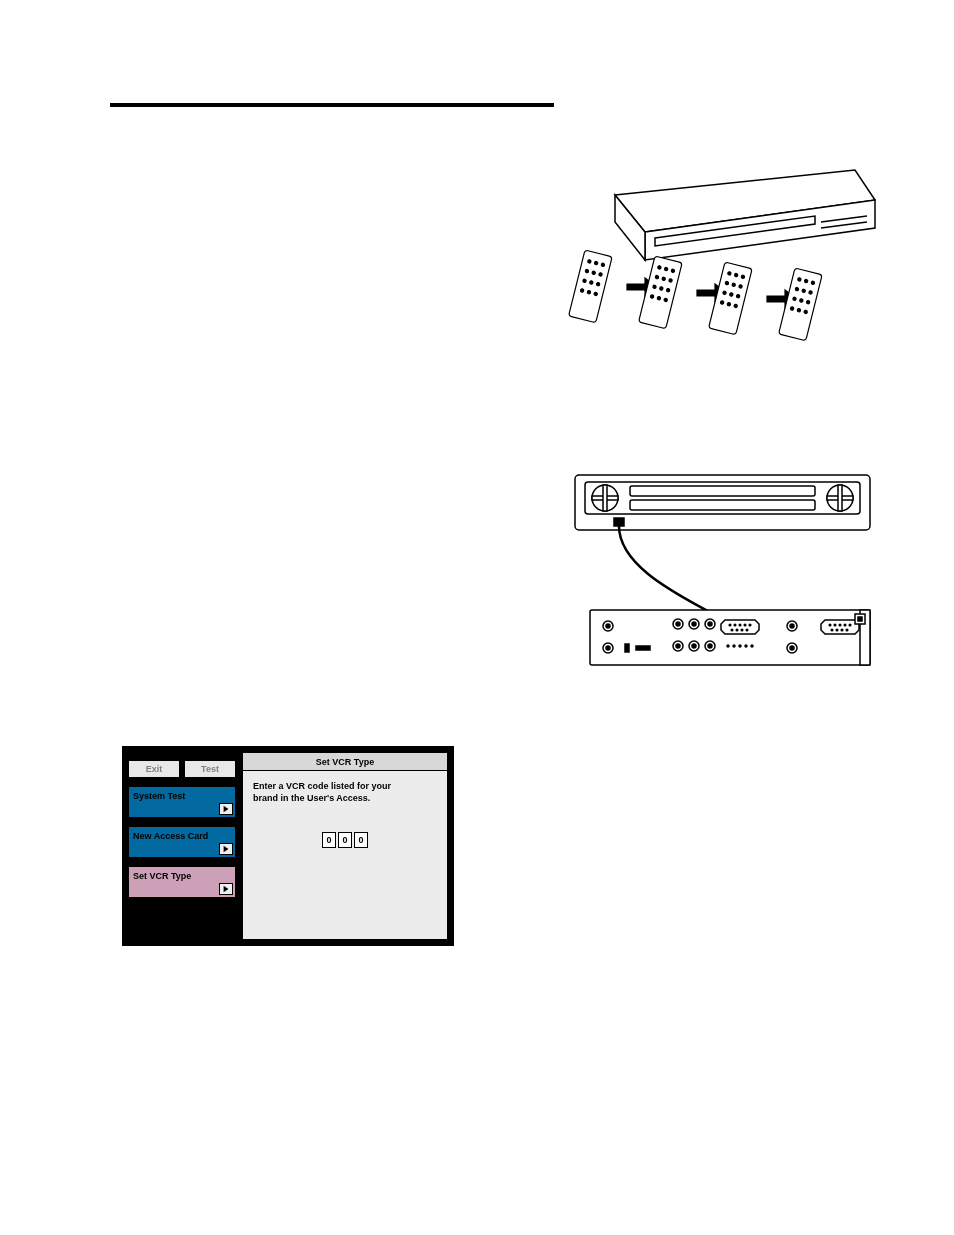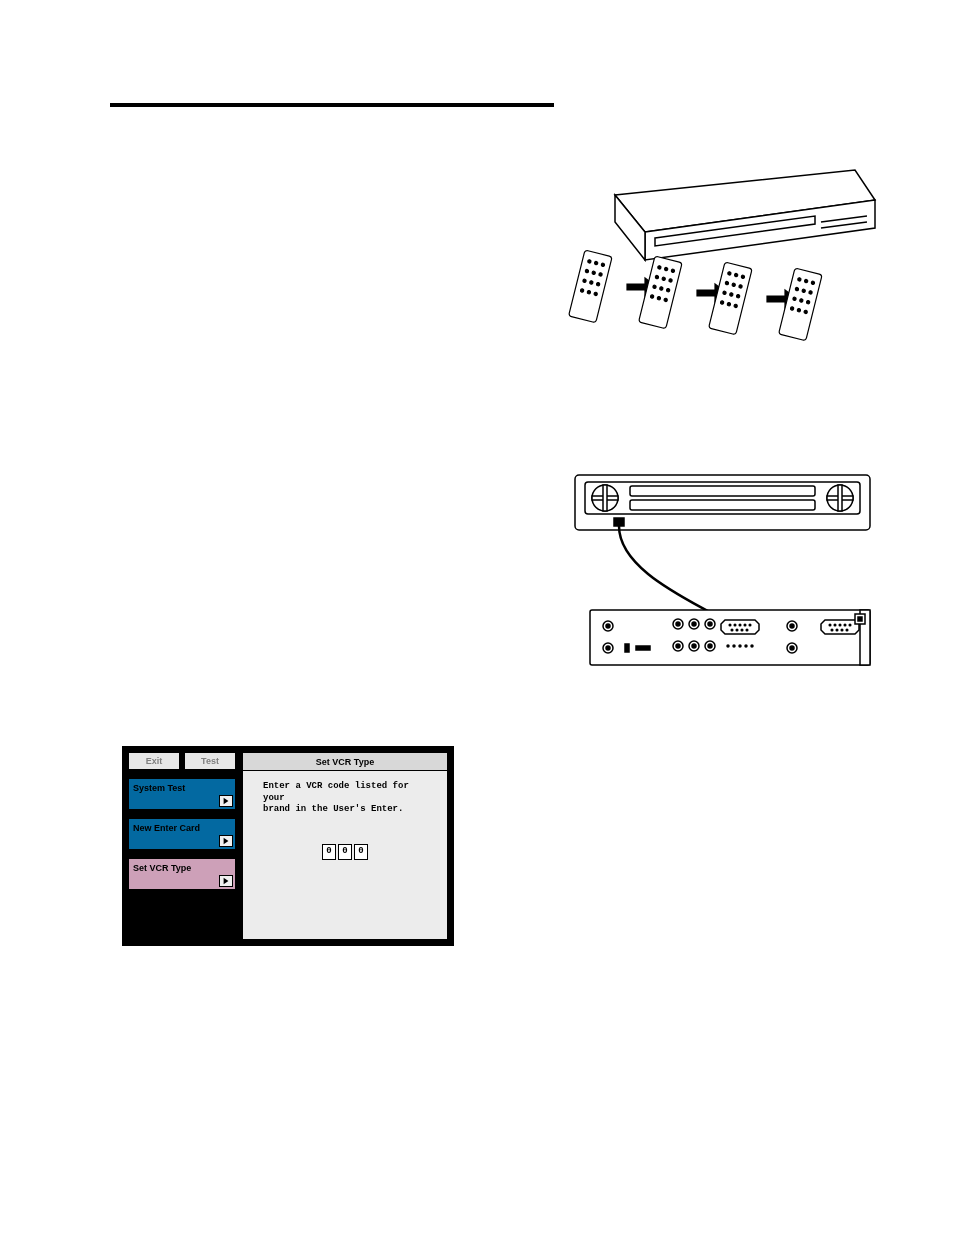--- a/index.html
+++ b/index.html
@@ -11,30 +11,30 @@
   .fig-receiver { position: absolute; left: 555px; top: 160px; width: 330px; height: 200px; }
   .fig-receiver svg { width: 100%; height: 100%; }
 
   
   .fig-vcr { position: absolute; left: 570px; top: 470px; width: 305px; height: 220px; }
   .fig-vcr svg { width: 100%; height: 100%; }
 
   
   .osd { position: absolute; left: 122px; top: 746px; width: 332px; height: 200px; background: #000; }
   .osd-inner { position: absolute; left: 6px; top: 6px; right: 6px; bottom: 6px; }
-  .osd-left { position: absolute; left: 0; top: 0; width: 108px; bottom: 0; }
+  .osd-left { position: absolute; left: 0; top: 8px; width: 108px; bottom: 0; }
   .osd-top-btns { display: flex; gap: 4px; }
   .osd-btn { flex: 1; height: 18px; background: #e8e8e8; border: 1px solid #000; font-size: 9px; font-weight: bold; color: #808080; display: flex; align-items: center; justify-content: center; font-family: Arial, sans-serif; }
   .osd-item { position: relative; margin-top: 8px; height: 32px; background: #0369a1; border: 1px solid #000; font-size: 9px; font-weight: bold; padding: 4px 4px; font-family: Arial, sans-serif; }
   .osd-item.sel { background: #cda0b8; }
   .osd-arrow { position: absolute; right: 2px; bottom: 2px; width: 14px; height: 12px; background: #f0f0f0; border: 1px solid #000; display: flex; align-items: center; justify-content: center; }
   .osd-arrow svg { width: 8px; height: 8px; }
   .osd-right { position: absolute; left: 114px; top: 0; right: 0; bottom: 0; background: #ececec; border: 1px solid #000; }
   .osd-title { height: 18px; background: #d8d8d8; border-bottom: 1px solid #000; font-size: 9px; font-weight: bold; display: flex; align-items: center; justify-content: center; font-family: Arial, sans-serif; }
-  .osd-body { padding: 10px 20px; font-size: 9px; font-weight: bold; line-height: 1.3; font-family: Liberation Mono, monospace; }
+  .osd-body { padding: 10px 10px; font-size: 9px; font-weight: bold; line-height: 1.3; font-family: Liberation Sans, sans-serif; }
   .osd-digits { display: flex; gap: 2px; justify-content: center; margin-top: 28px; }
   .osd-digit { width: 14px; height: 16px; border: 1px solid #000; background: #fff; font-size: 9px; font-weight: bold; display: flex; align-items: center; justify-content: center; }
 </style>
 </head>
 <body>
 
 <div class="page">
   <div class="hr"></div>
 
   <div class="fig-receiver">
@@ -252,41 +252,41 @@
         </div>
         <div class="osd-item">
           <span>System Test</span>
           <div class="osd-arrow">
               <svg viewBox="0 0 10 10">
                 <polygon points="2,1 8,5 2,9" fill="#000"></polygon>
               </svg>
             </div>
         </div>
         <div class="osd-item">
-          <span>New Enter Card</span>
+          <span>New Access Card</span>
           <div class="osd-arrow">
               <svg viewBox="0 0 10 10">
                 <polygon points="2,1 8,5 2,9" fill="#000"></polygon>
               </svg>
             </div>
         </div>
         <div class="osd-item sel">
           <span>Set VCR Type</span>
           <div class="osd-arrow">
               <svg viewBox="0 0 10 10">
                 <polygon points="2,1 8,5 2,9" fill="#000"></polygon>
               </svg>
             </div>
         </div>
       </div>
       <div class="osd-right">
         <div class="osd-title">Set VCR Type</div>
         <div class="osd-body">
           <div>Enter a VCR code listed for your</div>
-          <div>brand  in the User's Enter.</div>
+          <div>brand  in the User's Access.</div>
           <div class="osd-digits">
             <div class="osd-digit">0</div>
             <div class="osd-digit">0</div>
             <div class="osd-digit">0</div>
           </div>
         </div>
       </div>
     </div>
   </div>
 </div>

